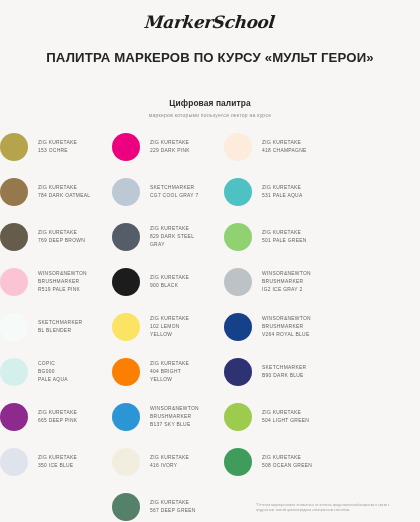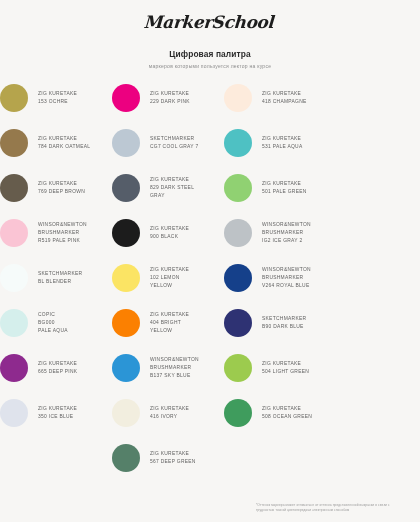--- a/index.html
+++ b/index.html
@@ -38,21 +38,21 @@
   .page-title {
     margin-top: 18px;
     font-size: 13.2px;
     font-weight: 700;
     letter-spacing: 0.15px;
     color: #252525;
     white-space: nowrap;
   }
 
   .section-title {
-    margin-top: 17px;
+    margin-top: 33px;
     font-size: 8.4px;
     font-weight: 700;
     color: #2b2b2b;
     letter-spacing: 0.1px;
   }
 
   .section-sub {
     margin-top: 4px;
     font-size: 5px;
     font-weight: 400;
@@ -112,20 +112,21 @@
     line-height: 1.75;
     letter-spacing: 0.12px;
     color: #9a9a9a;
   }
 </style>
 </head>
 <body style="background: rgb(247, 246, 244);">
 
 <div class="header">
   <div class="logo">MarkerSchool</div>
+  <h1 class="page-title">ПАЛИТРА МАРКЕРОВ ПО КУРСУ «МУЛЬТ ГЕРОИ»</h1>
   <div class="section-title">Цифровая палитра</div>
   <div class="section-sub">маркеров которыми пользуется лектор на курсе</div>
 </div>
 
 <div class="palette" id="palette">
     <div class="column col-1">
       <div class="swatch-row" style="top: 0px;">
         <div class="swatch-dot" style="background: rgb(181, 164, 76);"></div>
         <div class="swatch-label">ZIG KURETAKE
 153 OCHRE</div>

